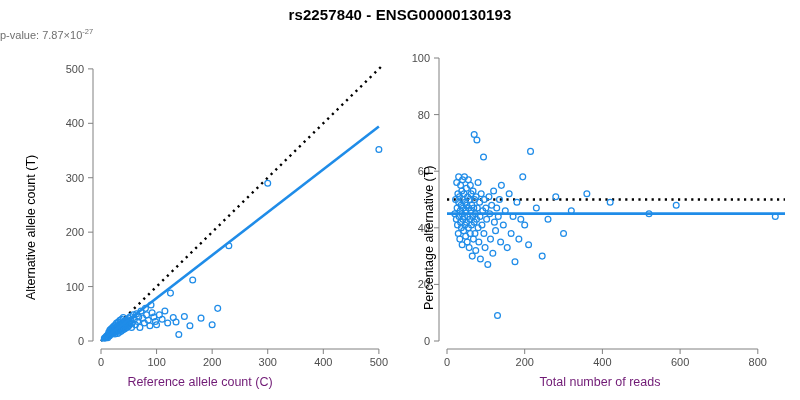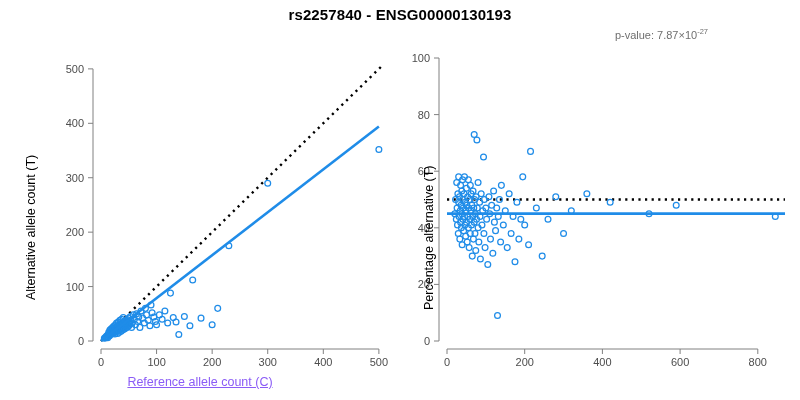--- a/index.html
+++ b/index.html
@@ -31,21 +31,21 @@
     font-size: 15px;
     font-weight: bold;
     color: #000000;
     letter-spacing: 0.1px;
   }
   .fig-subtitle {
     position: absolute;
     left: 0;
     top: 27px;
     width: 708px;
-    text-align: right;
+    text-align: left;
     font-size: 11px;
     color: #6f6f6f;
   }
   .fig-subtitle sup {
     font-size: 7.5px;
     vertical-align: super;
   }
   
   .panel {
     position: absolute;
@@ -58,22 +58,21 @@
     position: absolute;
     left: 0;
     top: 0;
     overflow: visible;
   }
   
   .axis-label-x {
     position: absolute;
     text-align: center;
     font-size: 12.5px;
-    color: #8b5cf6;
-    text-decoration: underline;
+    color: #701a75;
   }
   .axis-label-y {
     position: absolute;
     font-size: 12.5px;
     color: #000000;
     transform-origin: 0 0;
     transform: rotate(-90deg);
     white-space: nowrap;
   }
   .tick-text {
@@ -395,16 +394,17 @@
           <circle cx="163.55" cy="233.46" r="2.9" fill="none" stroke="#1f8ce8" stroke-width="1.25"></circle>
           <circle cx="171.32" cy="210.82" r="2.9" fill="none" stroke="#1f8ce8" stroke-width="1.25"></circle>
           <circle cx="186.86" cy="193.84" r="2.9" fill="none" stroke="#1f8ce8" stroke-width="1.25"></circle>
           <circle cx="210.17" cy="202.33" r="2.9" fill="none" stroke="#1f8ce8" stroke-width="1.25"></circle>
           <circle cx="249.02" cy="213.65" r="2.9" fill="none" stroke="#1f8ce8" stroke-width="1.25"></circle>
           <circle cx="276.22" cy="205.16" r="2.9" fill="none" stroke="#1f8ce8" stroke-width="1.25"></circle>
           <circle cx="375.29" cy="216.48" r="2.9" fill="none" stroke="#1f8ce8" stroke-width="1.25"></circle>
         </g>
         <line x1="47" y1="213.64999999999998" x2="385" y2="213.64999999999998" stroke="#1f8ce8" stroke-width="2.6" stroke-linecap="butt"></line>
       </svg>
+    <div class="axis-label-x" id="xlab-right" style="left:0px; top:375px; width:400px;">Total number of reads</div>
     <div class="axis-label-y" id="ylab-right" style="left:22px; top:310px;">Percentage alternative (T)</div>
   </div>
 
 </div>
 
 </body></html>

